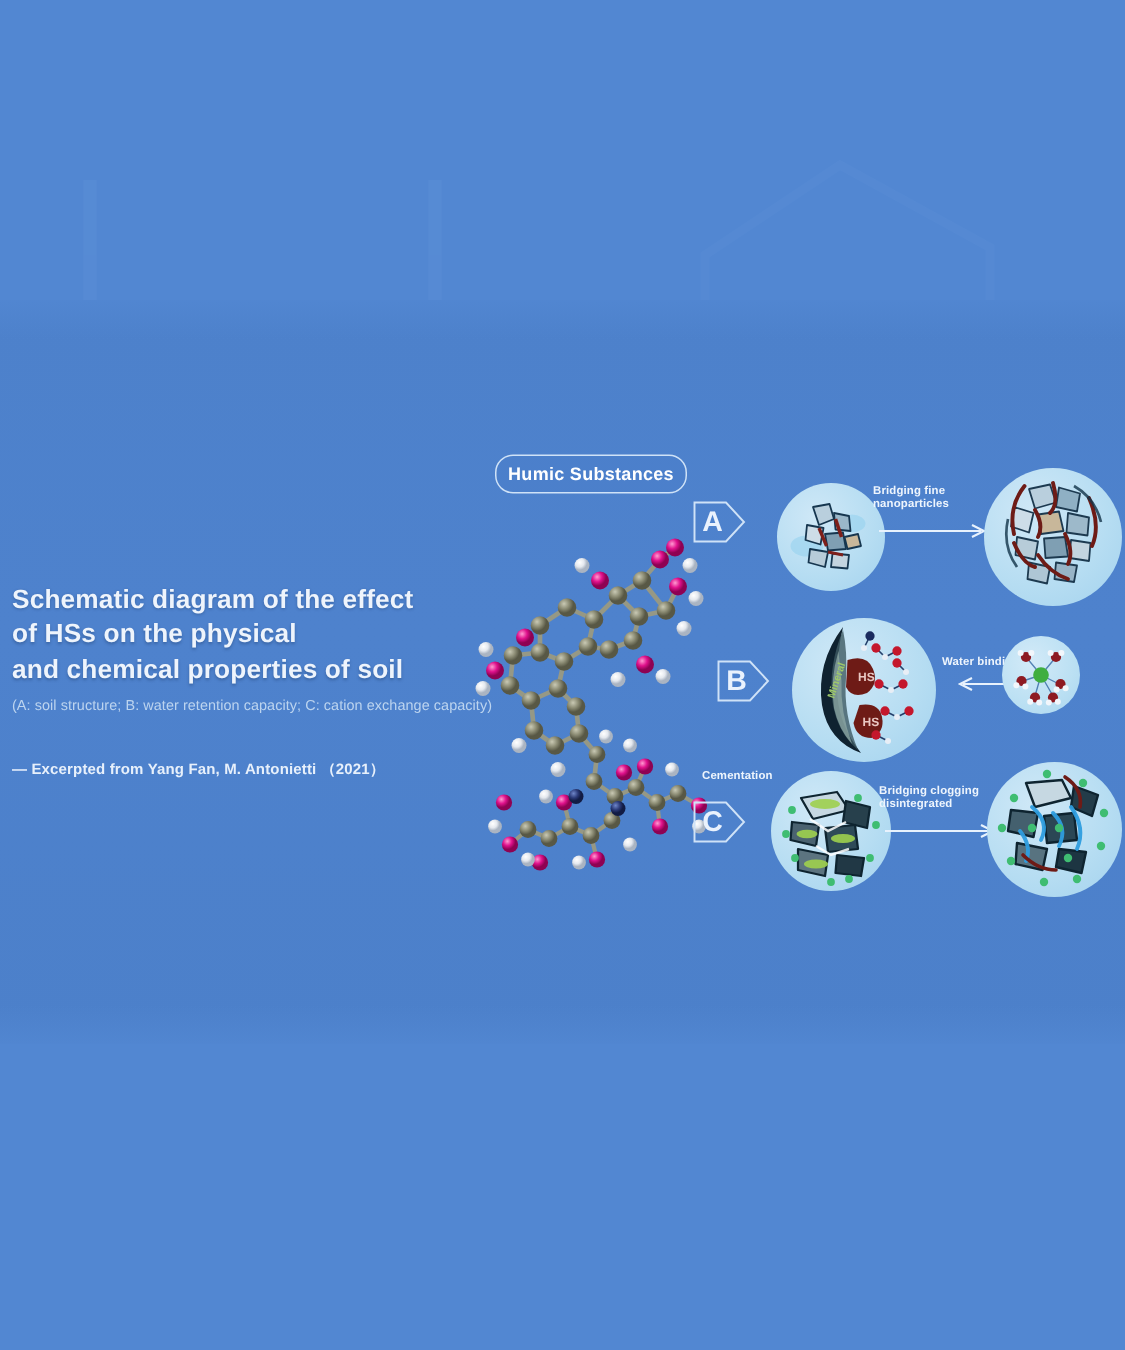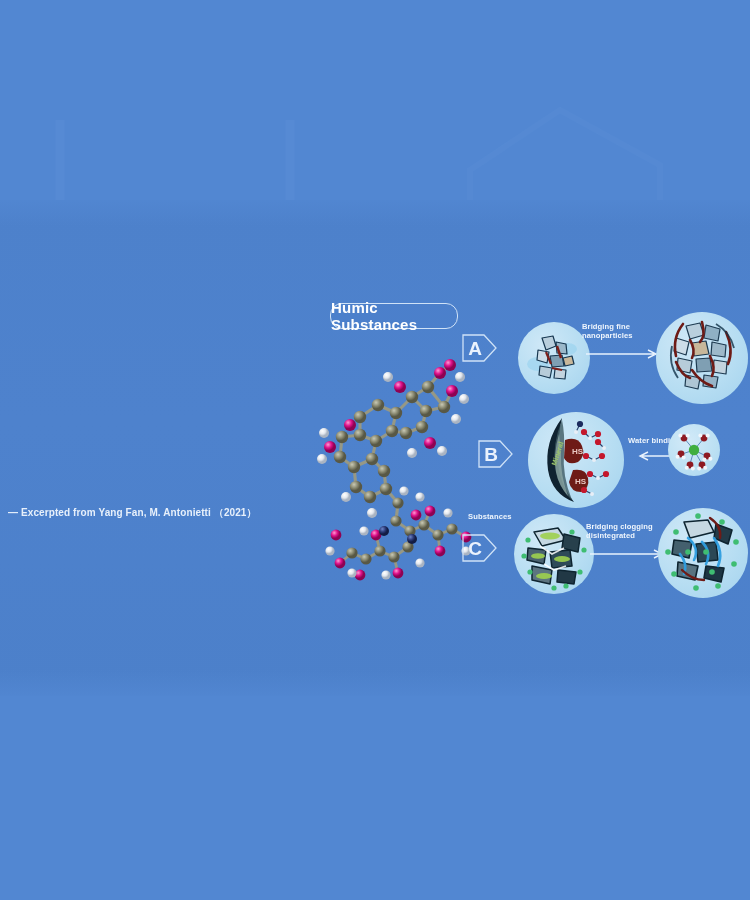--- a/index.html
+++ b/index.html
@@ -23,21 +23,21 @@
          letter-spacing:.1px;text-shadow:0 1px 2px rgba(20,45,90,.35);}
   .title div{white-space:nowrap;}
   .subtitle{margin-top:7px;color:#bcd4ef;font-size:9.6px;line-height:1.35;
             letter-spacing:.05px;white-space:nowrap;}
   .credit{position:absolute;left:8px;top:506px;color:#e7f0fb;font-size:10px;
           font-weight:bold;letter-spacing:.1px;white-space:nowrap;text-align:center;}
 
   
   .pill{position:absolute;left:330px;top:303px;width:126px;height:24px;
         border:1.4px solid #cfe2f7;border-radius:12px;display:flex;align-items:center;
-        justify-content:center;color:#ffffff;font-size:15px;font-weight:bold;
+        justify-content:center;color:#ffffff;font-size:12px;font-weight:bold;
         letter-spacing:.2px;background:rgba(70,122,198,.25);}
 
   
   .molecule{position:absolute;left:300px;top:325px;width:190px;height:290px;}
 
   
   .row{position:absolute;}
   .rowA{left:460px;top:312px;width:290px;height:96px;}
   .rowB{left:460px;top:412px;width:290px;height:102px;}
   .rowC{left:460px;top:508px;width:290px;height:96px;}
@@ -75,20 +75,28 @@
     <g stroke="#6fa0e0" stroke-width="6" fill="none" opacity=".35">
       <path d="M470 170 L560 110 L660 165 L660 275 L560 335 L470 275 Z"></path>
       <path d="M560 335 L560 430 M660 275 L760 220"></path>
     </g>
   </svg>
 
   <div class="band"></div>
   <div class="band-fade-top"></div>
   <div class="band-fade-bot"></div>
 
+  <div class="textblock">
+    <div class="title">
+      <div>Schematic diagram of the effect</div>
+      <div>of HSs on the physical</div>
+      <div>and chemical properties of soil</div>
+    </div>
+    <div class="subtitle">(A: soil structure; B: water retention capacity; C: cation exchange capacity)</div>
+  </div>
   <div class="credit">— Excerpted from Yang Fan, M. Antonietti （2021）</div>
 
   <div class="pill">Humic Substances</div>
 
   <svg class="molecule" viewBox="0 0 190 290">
     <defs>
       <radialGradient id="gC" cx="34%" cy="30%">
         <stop offset="0%" stop-color="#c9c9b4"></stop>
           <stop offset="55%" stop-color="#8d8d75"></stop>
         <stop offset="100%" stop-color="#585845"></stop>
@@ -357,21 +365,21 @@
             <circle cx="3.2" cy="2.8" r="2" fill="#f2f6fb"></circle>
               <circle cx="-2.8" cy="3.4" r="2" fill="#f2f6fb"></circle>
             </g>
         </g>
         <circle cx="26" cy="26" r="5.2" fill="#3fae3f"></circle>
       </svg>
     </div>
   </div>
 
   <div class="row rowC">
-    <div class="cementation" style="left:8px;top:4px;">Substances</div>
+    <div class="cementation" style="left:8px;top:4px;">Cementation</div>
 
     <div class="tag" style="left:0px;top:22px;">
       <svg width="40" height="36" viewBox="0 0 40 36">
         <path d="M3 5 H24 L36 18 L24 31 H3 Z" fill="none" stroke="#cfe2f7" stroke-width="1.3"></path>
       </svg>
       <div class="glyph">C</div>
     </div>
 
     <div class="circ" style="left:54px;top:6px;width:80px;height:80px;">
       <svg width="80" height="80" viewBox="0 0 80 80">

